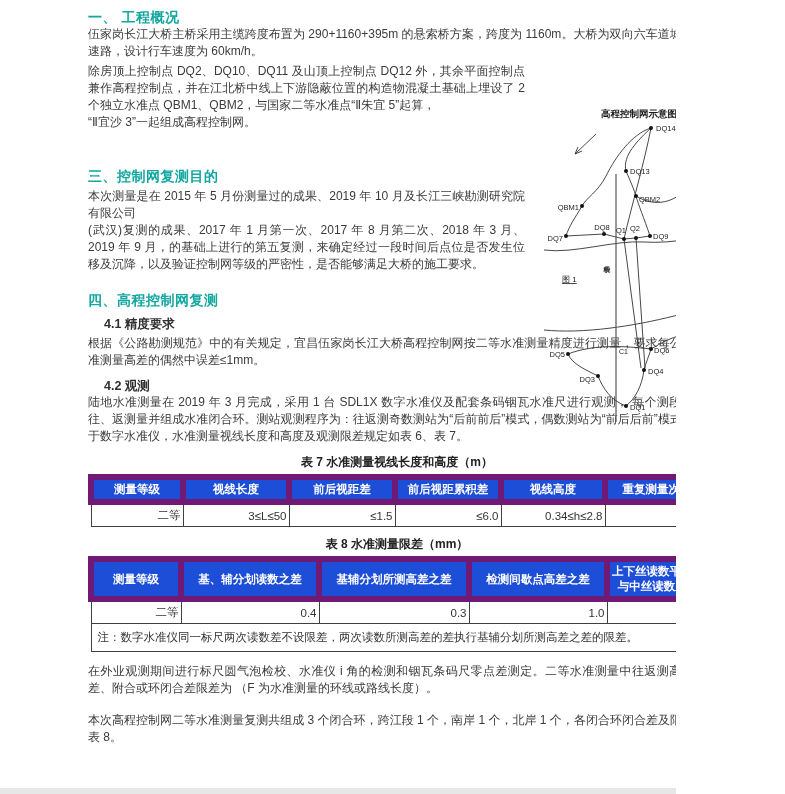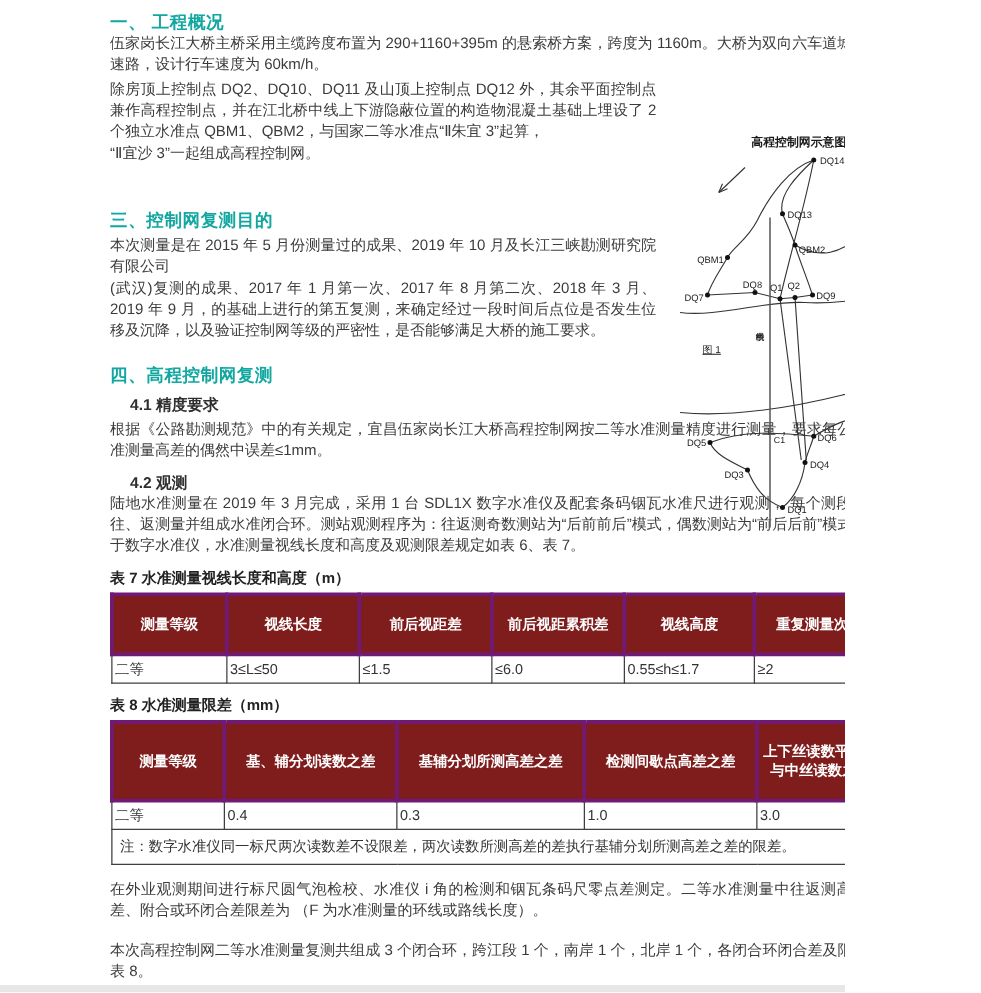--- a/index.html
+++ b/index.html
@@ -11,51 +11,51 @@
   .content{position:absolute; left:88px; top:8px; width:618px;}
   .sec-heading{
     font-size:14px; font-weight:bold; color:#12a7a0; line-height:18px;
     margin:0; letter-spacing:0.5px;
   }
   .mt12{margin-top:12px;} .mt22{margin-top:22px;} .mt18{margin-top:18px;}
   .para{font-size:12px; line-height:17px; margin:3px 0 0 0; text-align:justify;}
   .narrow{width:437px;}
   .sub-heading{font-size:12.5px; font-weight:bold; color:#2f2f2f; margin:7px 0 0 16px; line-height:16px;}
   .list-line{font-size:12px; line-height:17px; margin:2px 0 0 0;}
-  .tbl-title{font-size:12px; font-weight:bold; color:#222; margin:9px 0 3px 0;}
+  .tbl-title{font-size:12px; font-weight:bold; color:#222; text-align:center; margin:9px 0 3px 0;}
   table.dtable{
     width:618px; border-collapse:collapse; table-layout:fixed;
     font-size:11.5px; color:#333;
   }
   table.dtable th{
-    background:#7f1d1d; color:#ffffff; font-weight:bold;
-    border:3px solid #701a75; padding:15px 2px; height:15px; text-align:center;
+    background:#1d4ed8; color:#ffffff; font-weight:bold;
+    border:6px solid #701a75; padding:2px 2px; height:15px; text-align:center;
   }
   table.dtable td{
-    border:1px solid #3f3f3f; padding:3px 2px; height:15px; text-align:left;
+    border:1px solid #3f3f3f; padding:3px 2px; height:15px; text-align:right;
     background:#ffffff;
   }
   table.dtable td.note{ text-align:left; padding:6px 6px; }
   .diagram{position:absolute; left:544px; top:104px; width:190px; height:322px;}
   .diagram svg text{font-family:"Liberation Sans","DejaVu Sans",sans-serif;}
   .bottom-strip{
     position:absolute; left:0; bottom:0; width:785px; height:6px; background:#e7e7e7;
   }
 </style>
 </head>
 <body>
 
 <div class="page">
 
   <div class="content">
 
     <h2 class="sec-heading">一、 工程概况</h2>
     <p class="para" style="margin-top:0;">伍家岗长江大桥主桥采用主缆跨度布置为 290+1160+395m 的悬索桥方案，跨度为 1160m。大桥为双向六车道城市快速路，设计行车速度为 60km/h。</p>
 
-    <p class="para narrow">除房顶上控制点 DQ2、DQ10、DQ11 及山顶上控制点 DQ12 外，其余平面控制点兼作高程控制点，并在江北桥中线上下游隐蔽位置的构造物混凝土基础上埋设了 2 个独立水准点 QBM1、QBM2，与国家二等水准点“Ⅱ朱宜 3”起算，</p>
+    <p class="para narrow">除房顶上控制点 DQ2、DQ10、DQ11 及山顶上控制点 DQ12 外，其余平面控制点兼作高程控制点，并在江北桥中线上下游隐蔽位置的构造物混凝土基础上埋设了 2 个独立水准点 QBM1、QBM2，与国家二等水准点“Ⅱ朱宜 5”起算，</p>
     <p class="para narrow" style="margin-top:0;">“Ⅱ宜沙 3”一起组成高程控制网。</p>
 
     <h2 class="sec-heading mt22" style="margin-top:36px;">三、控制网复测目的</h2>
     <p class="para narrow">本次测量是在 2015 年 5 月份测量过的成果、2019 年 10 月及长江三峡勘测研究院有限公司</p>
     <p class="para narrow" style="margin-top:0;">(武汉)复测的成果、2017 年 1 月第一次、2017 年 8 月第二次、2018 年 3 月、2019 年 9 月，的基础上进行的第五复测，来确定经过一段时间后点位是否发生位移及沉降，以及验证控制网等级的严密性，是否能够满足大桥的施工要求。</p>
 
     <h2 class="sec-heading mt18">四、高程控制网复测</h2>
 
     <h3 class="sub-heading">4.1  精度要求</h3>
     <p class="para">根据《公路勘测规范》中的有关规定，宜昌伍家岗长江大桥高程控制网按二等水准测量精度进行测量，要求每公里水准测量高差的偶然中误差≤1mm。</p>
@@ -82,21 +82,21 @@
           <th>视线高度</th>
           <th>重复测量次数</th>
         </tr>
       </thead>
       <tbody>
         <tr>
           <td>二等</td>
           <td>3≤L≤50</td>
           <td>≤1.5</td>
           <td>≤6.0</td>
-          <td>0.55≤h≤1.7</td>
+          <td>0.34≤h≤2.8</td>
           <td>≥2</td>
         </tr>
       </tbody>
     </table>
 
     <div class="tbl-title">表 8  水准测量限差（mm）</div>
     <table class="dtable">
       <colgroup>
         <col style="width:90px">
           <col style="width:138px">

